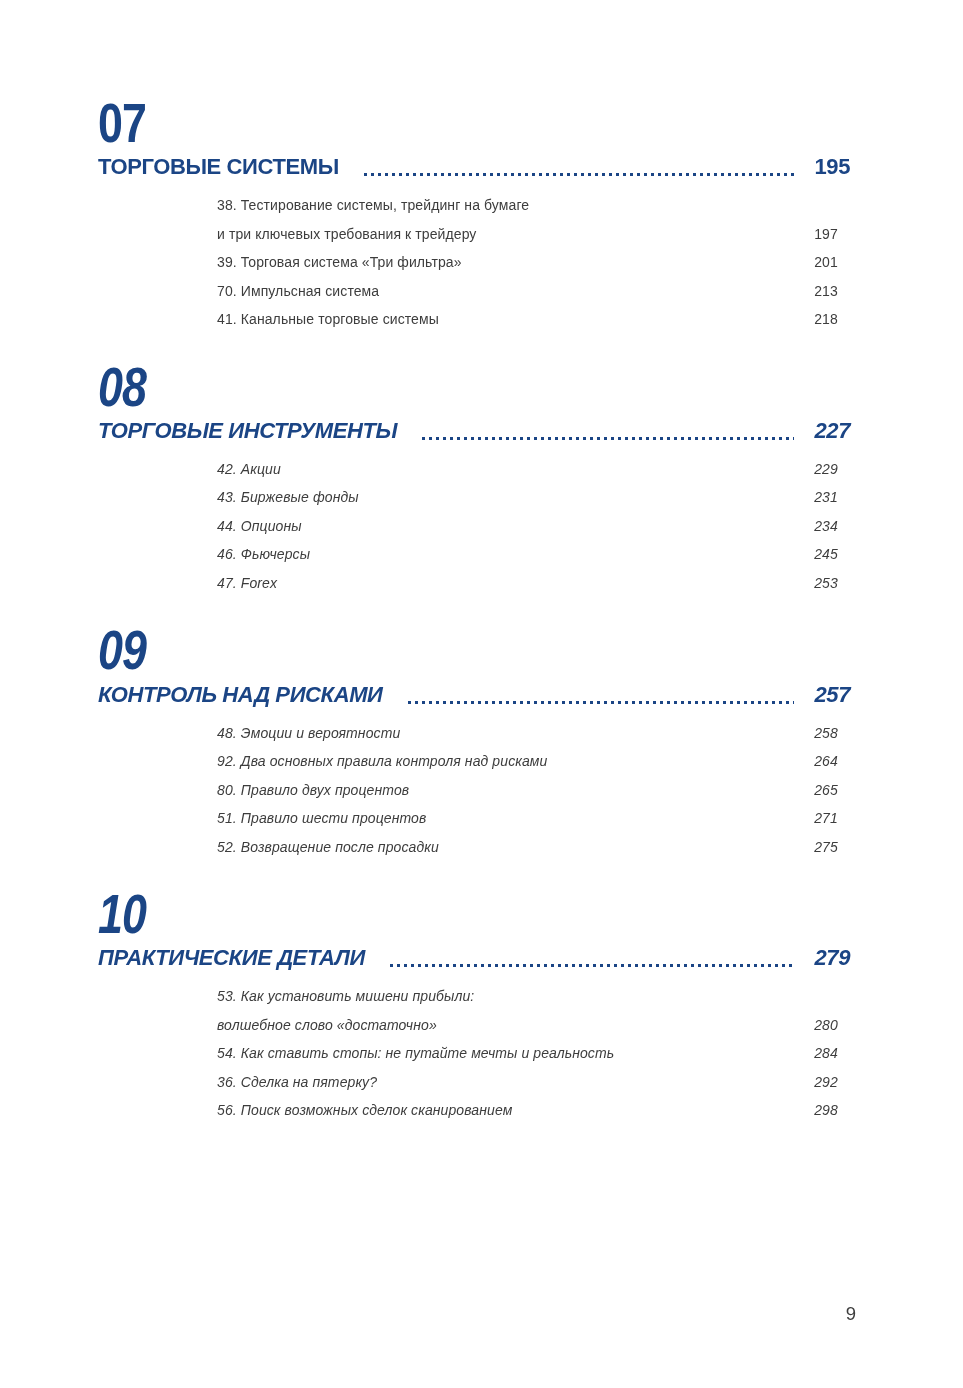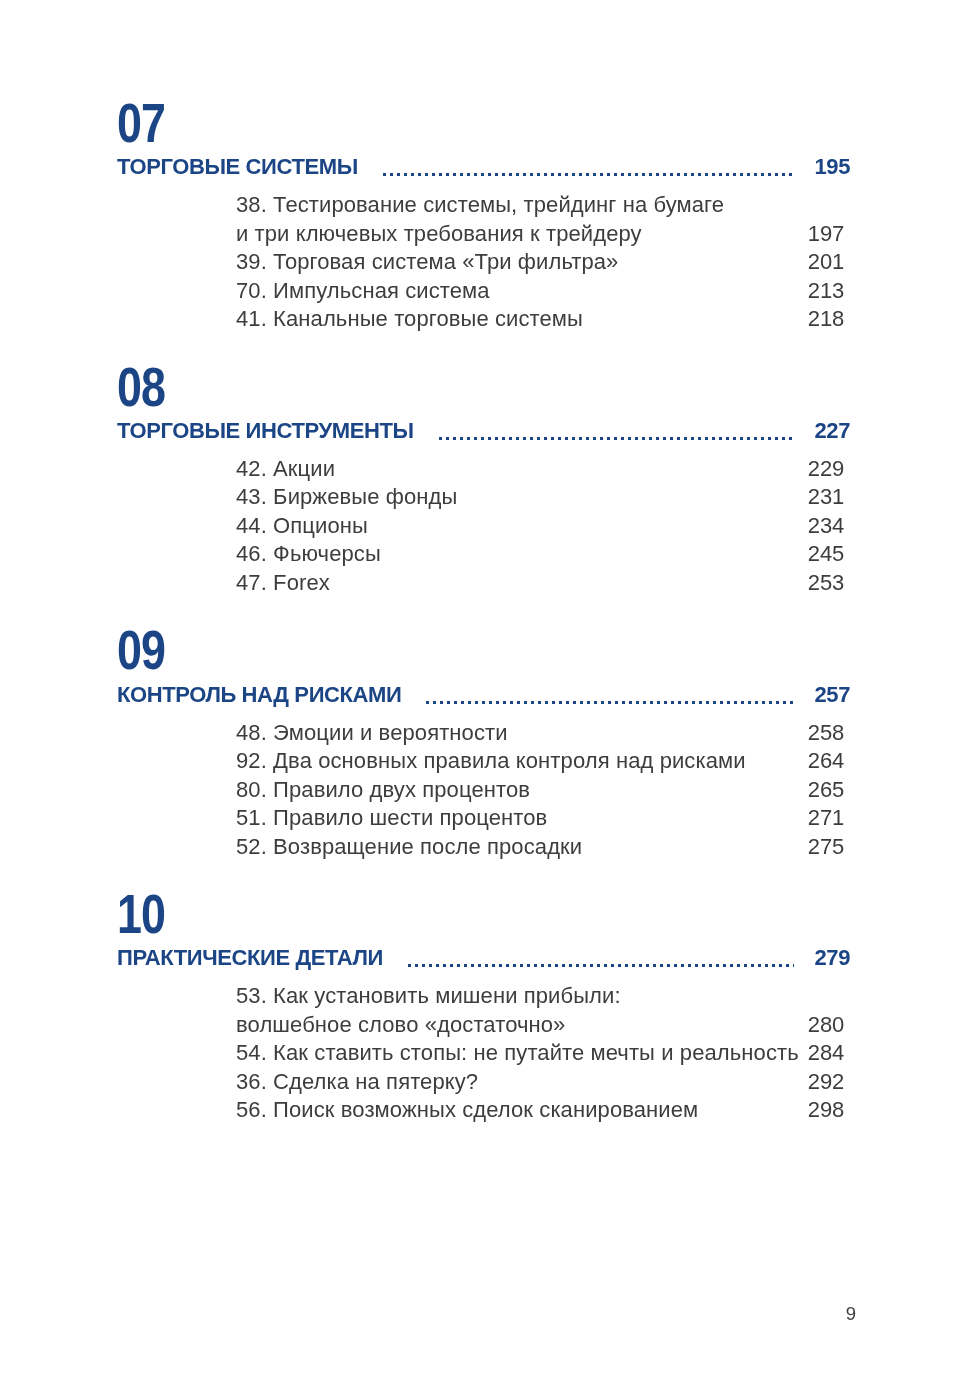--- a/index.html
+++ b/index.html
@@ -4,24 +4,25 @@
 <style>
   html, body { margin: 0; padding: 0; }
   body {
     width: 963px; height: 1388px;
     background: #ffffff;
     font-family: "Liberation Sans", sans-serif;
     position: relative;
     overflow: hidden;
   }
   .toc {
-    padding: 96px 113px 0 117px;
+    padding: 96px 113px 0 78px;
+    margin-left: 20px;
   }
   .section { }
-  .section + .section { margin-top: 26px; }
+  .section + .section { margin-top: 26px; font-style: italic; }
   .chapter-number {
     color: #1b4585;
     font-size: 56px;
     font-weight: 700;
     line-height: 0.95;
     letter-spacing: -1px;
     transform: scaleX(0.80);
     transform-origin: left bottom;
     font-stretch: condensed;
   }
@@ -42,21 +43,21 @@
     align-self: flex-end;
     height: 3px;
     margin: 0 1px 4px 6px;
     background-image: repeating-linear-gradient(to right, #1b4585 0 3px, transparent 3px 7px);
   }
   .chapter-page { flex: none; }
   .items {
     margin-top: 11px;
     padding-left: 119px;
     color: #3d3d3d;
-    font-size: 22px;
+    font-size: 14px;
   }
   .toc-item {
     display: flex;
     align-items: baseline;
     line-height: 28.5px;
   }
   .toc-item-text { flex: 1; letter-spacing: 0.1px; }
   .toc-item-page { flex: none; min-width: 48px; text-align: center; }
   .footer-page-number {
     position: absolute;

